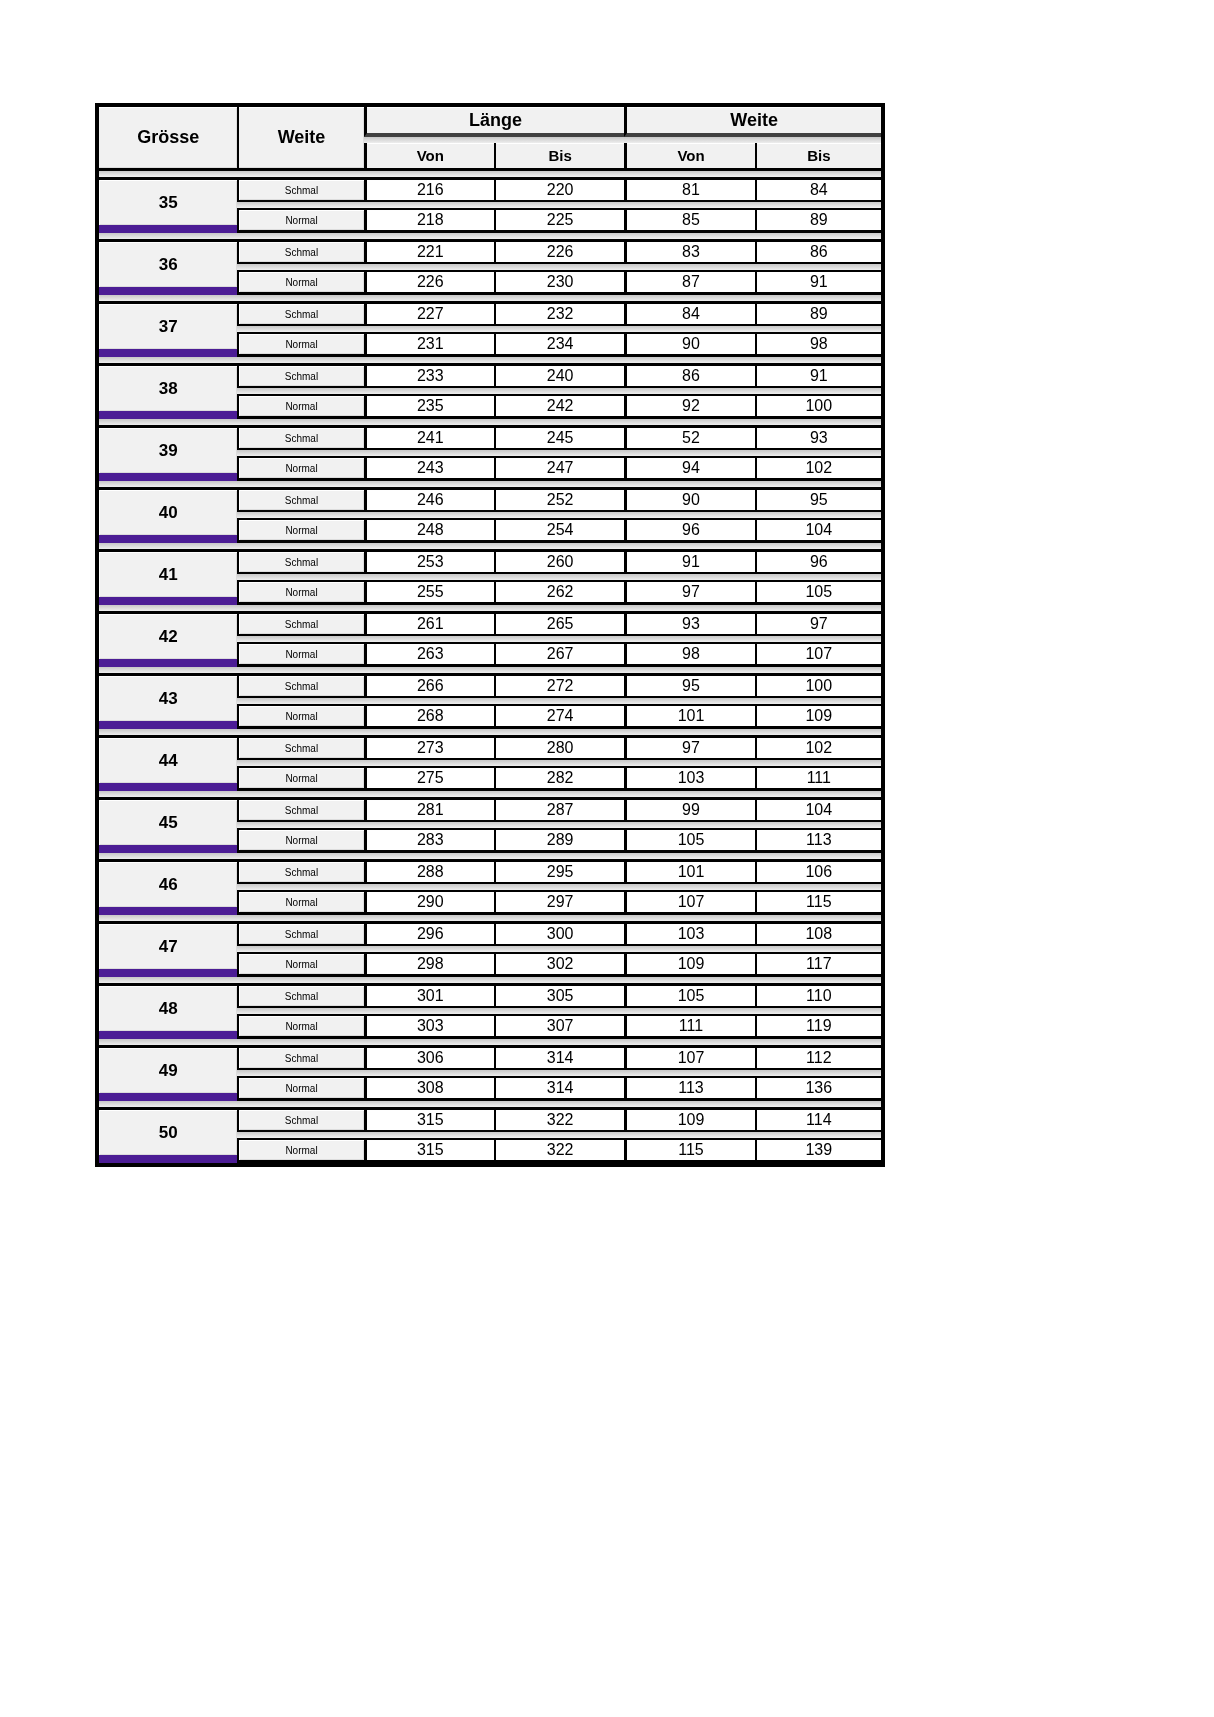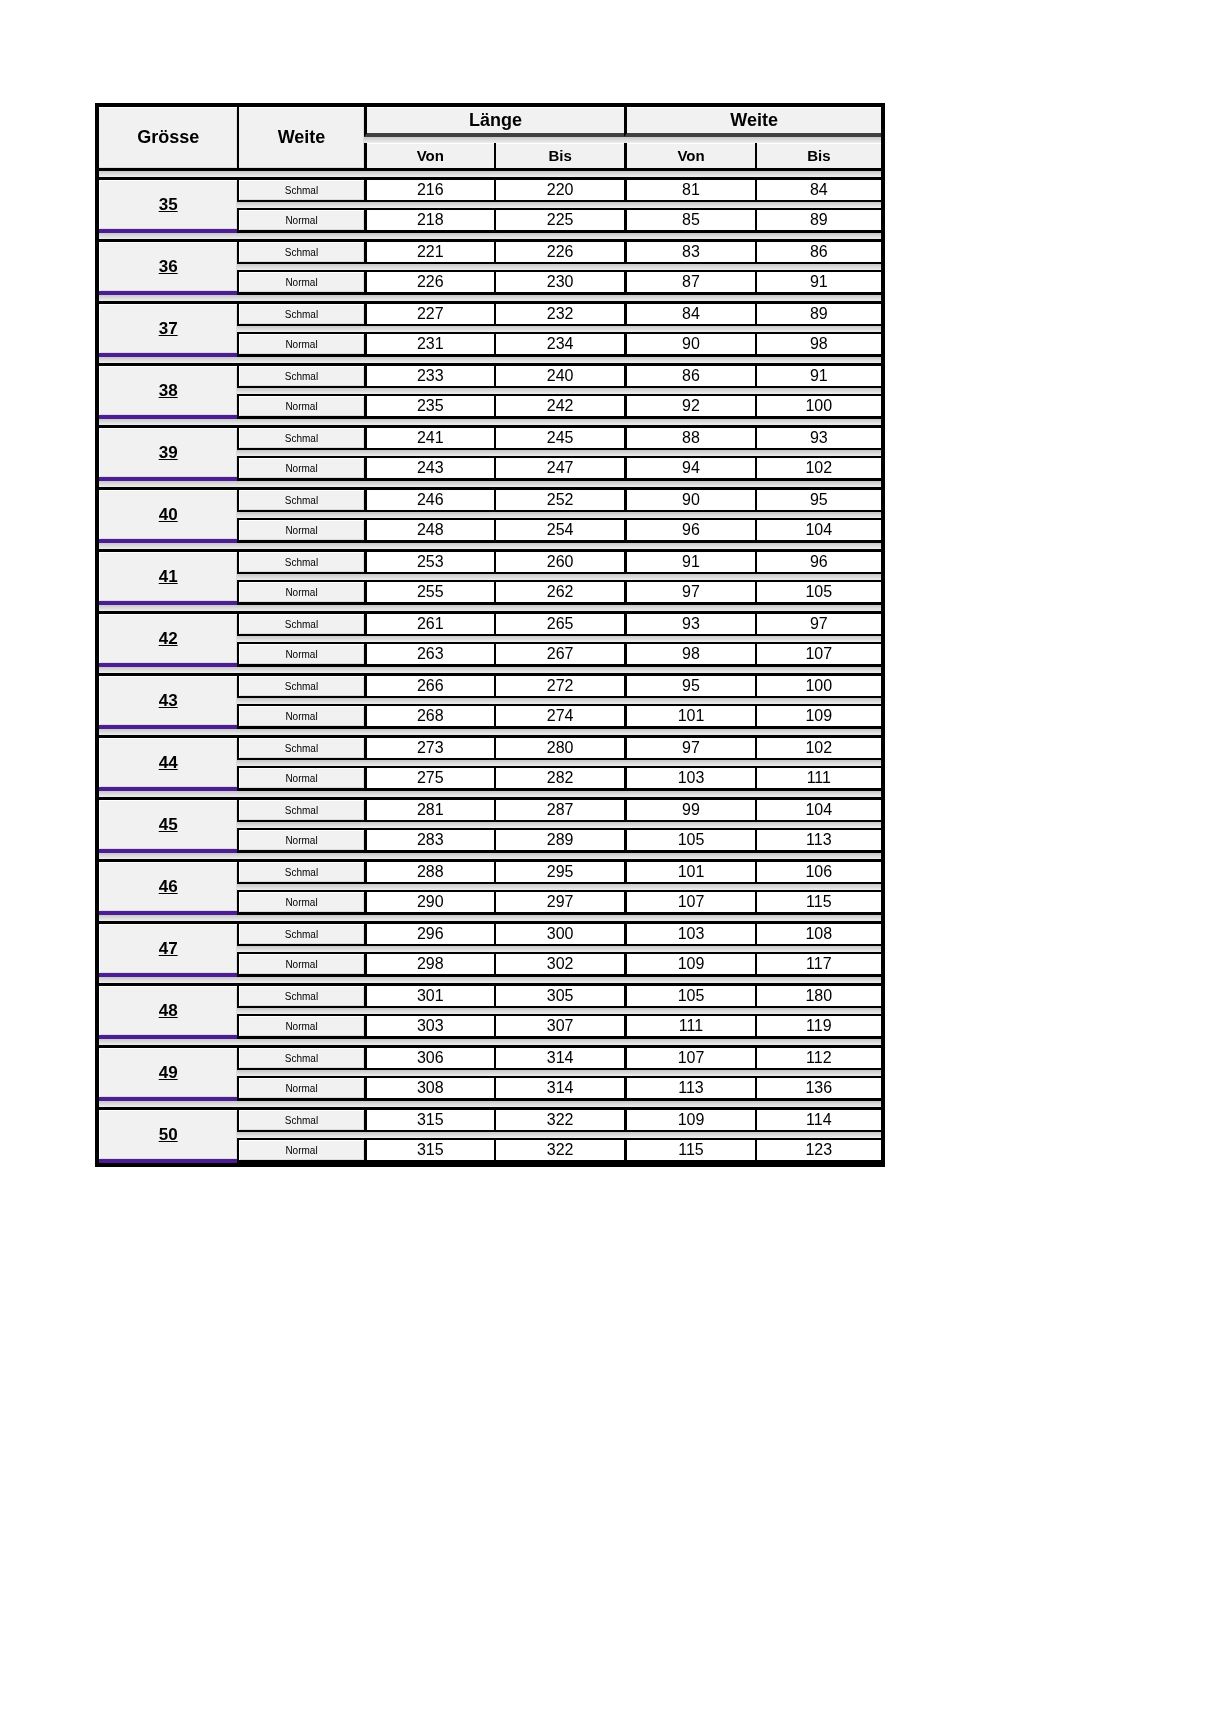--- a/index.html
+++ b/index.html
@@ -53,23 +53,22 @@
   
   tr.spacer-row td{
     height:6px;padding:0;border:none;
     background:linear-gradient(180deg,#c7c7c7 0%,#d9d9d9 45%,#eeeeee 100%);
   }
   
   td.size-cell{
     background:#f1f1f1;
     font-weight:bold;font-size:17px;
     border-top:3px solid #000;
-    border-bottom:4px solid #4c1d95;
+    border-bottom:8px solid #4c1d95;
     box-shadow:inset 1px 1px 0 #ffffff, inset -1px -1px 0 #dcdcdc;
-    text-decoration:underline;
   }
   td.lbl-cell{
     background:#f1f1f1;
     font-size:10px;
     box-shadow:inset 1px 1px 0 #ffffff, inset -1px -1px 0 #dcdcdc;
   }
   td.num-cell{background:#ffffff;font-size:16px;}
   tr.row-schmal td.lbl-cell, tr.row-schmal td.num-cell{
     height:25px;
     border-top:3px solid #000;
@@ -198,21 +197,21 @@
           <td class="num-cell bl-thin">100</td>
         </tr>
         <tr class="spacer-row">
           <td class="" colspan="6"></td>
         </tr>
         <tr class="row-schmal">
           <td class="size-cell" rowspan="3">39</td>
           <td class="lbl-cell bl-thin">Schmal</td>
           <td class="num-cell bl-thick">241</td>
           <td class="num-cell bl-thin">245</td>
-          <td class="num-cell bl-thick">88</td>
+          <td class="num-cell bl-thick">52</td>
           <td class="num-cell bl-thin">93</td>
         </tr>
         <tr class="spacer-row">
           <td class="" colspan="5"></td>
         </tr>
         <tr class="row-normal">
           <td class="lbl-cell bl-thin">Normal</td>
           <td class="num-cell bl-thick">243</td>
           <td class="num-cell bl-thin">247</td>
           <td class="num-cell bl-thick">94</td>
@@ -388,21 +387,21 @@
         </tr>
         <tr class="spacer-row">
           <td class="" colspan="6"></td>
         </tr>
         <tr class="row-schmal">
           <td class="size-cell" rowspan="3">48</td>
           <td class="lbl-cell bl-thin">Schmal</td>
           <td class="num-cell bl-thick">301</td>
           <td class="num-cell bl-thin">305</td>
           <td class="num-cell bl-thick">105</td>
-          <td class="num-cell bl-thin">180</td>
+          <td class="num-cell bl-thin">110</td>
         </tr>
         <tr class="spacer-row">
           <td class="" colspan="5"></td>
         </tr>
         <tr class="row-normal">
           <td class="lbl-cell bl-thin">Normal</td>
           <td class="num-cell bl-thick">303</td>
           <td class="num-cell bl-thin">307</td>
           <td class="num-cell bl-thick">111</td>
           <td class="num-cell bl-thin">119</td>
@@ -440,17 +439,17 @@
           <td class="num-cell bl-thin">114</td>
         </tr>
         <tr class="spacer-row">
           <td class="" colspan="5"></td>
         </tr>
         <tr class="row-normal">
           <td class="lbl-cell bl-thin">Normal</td>
           <td class="num-cell bl-thick">315</td>
           <td class="num-cell bl-thin">322</td>
           <td class="num-cell bl-thick">115</td>
-          <td class="num-cell bl-thin">123</td>
+          <td class="num-cell bl-thin">139</td>
         </tr>
       </tbody>
   </table>
 </div>
 
 </body></html>

